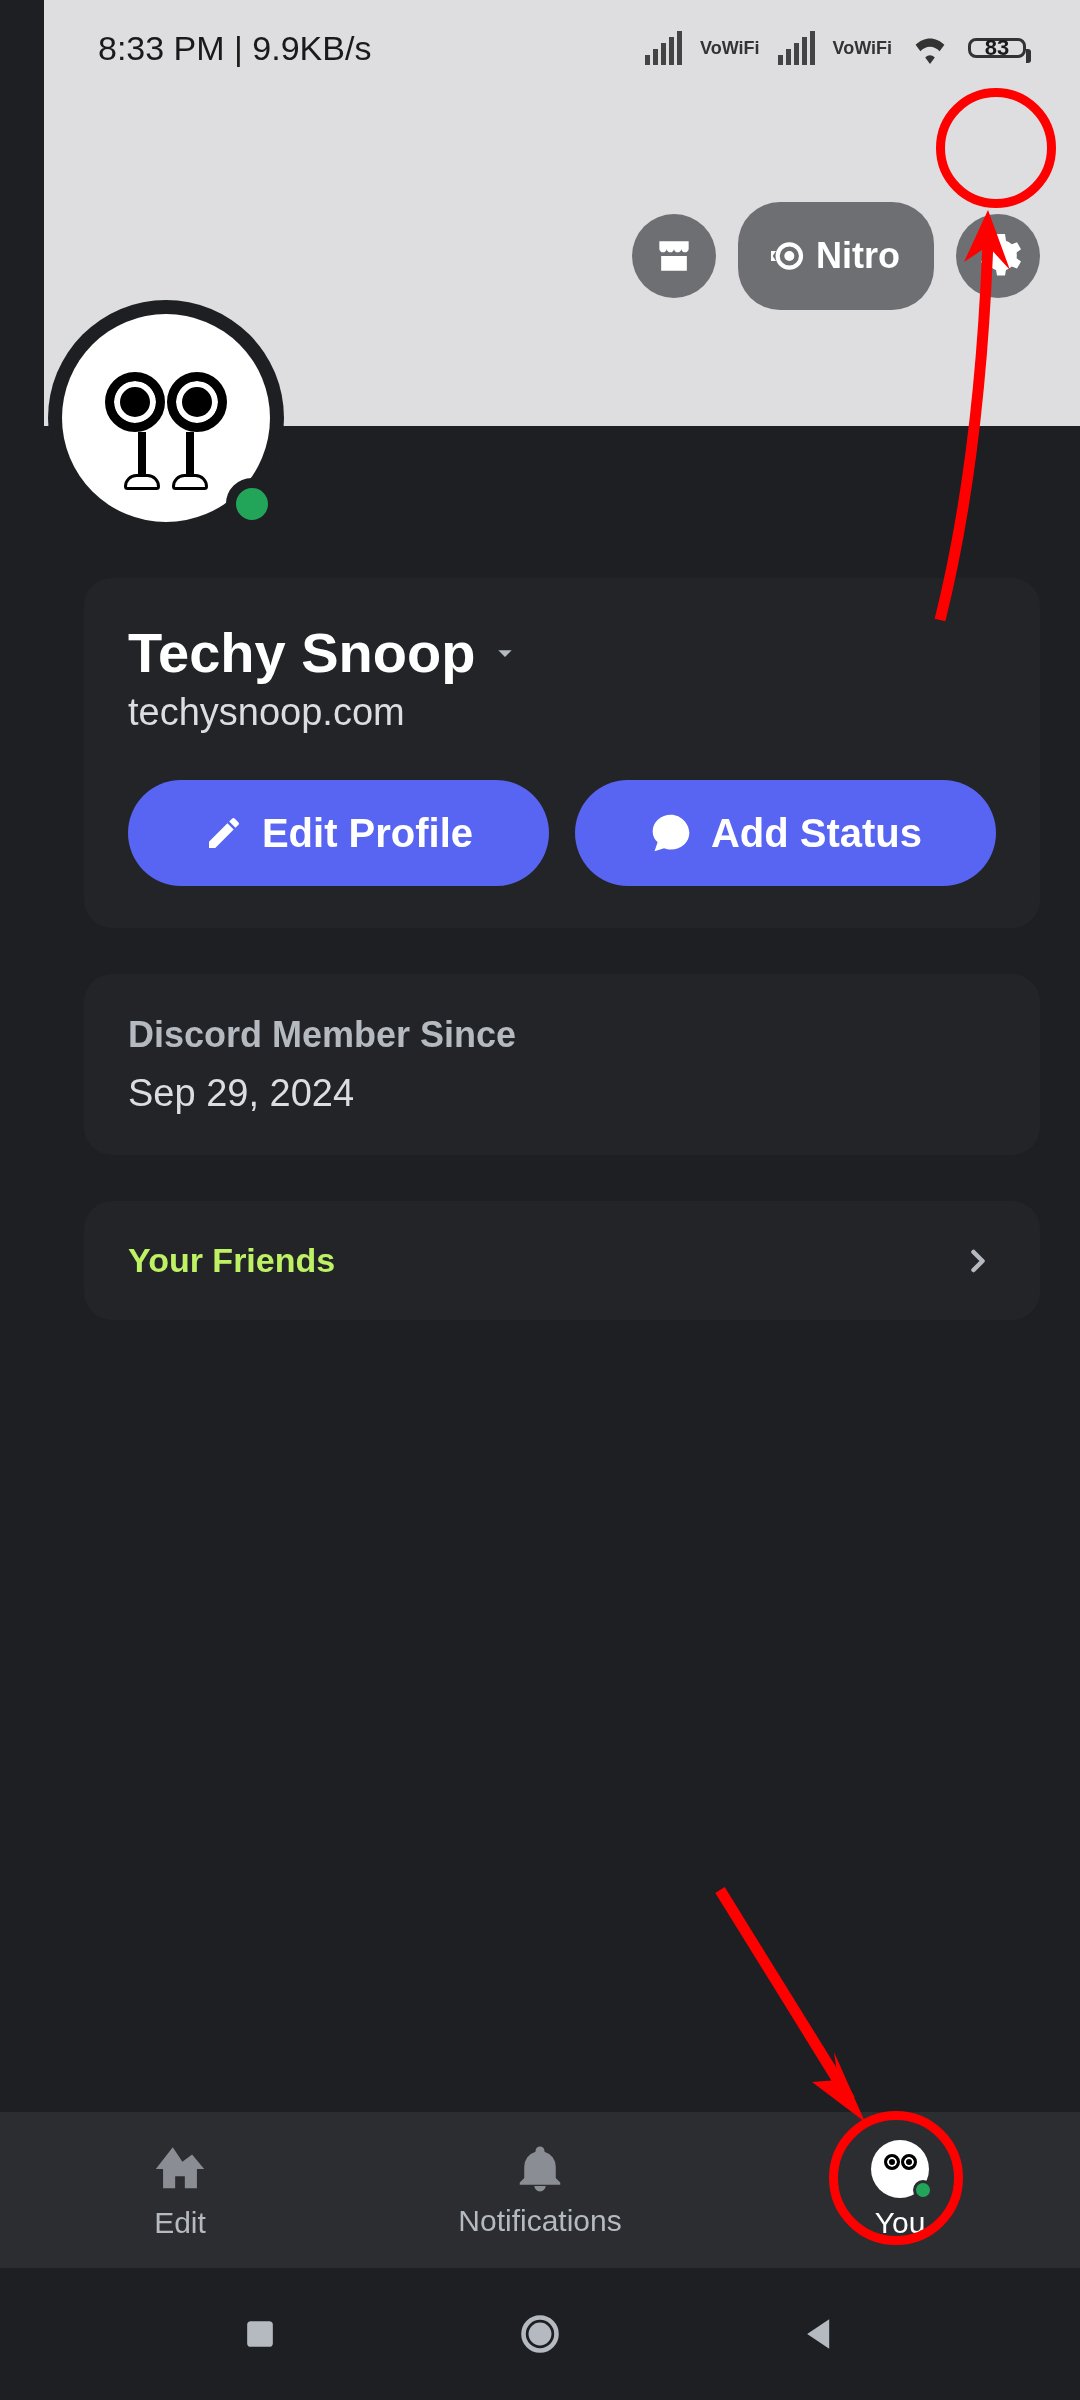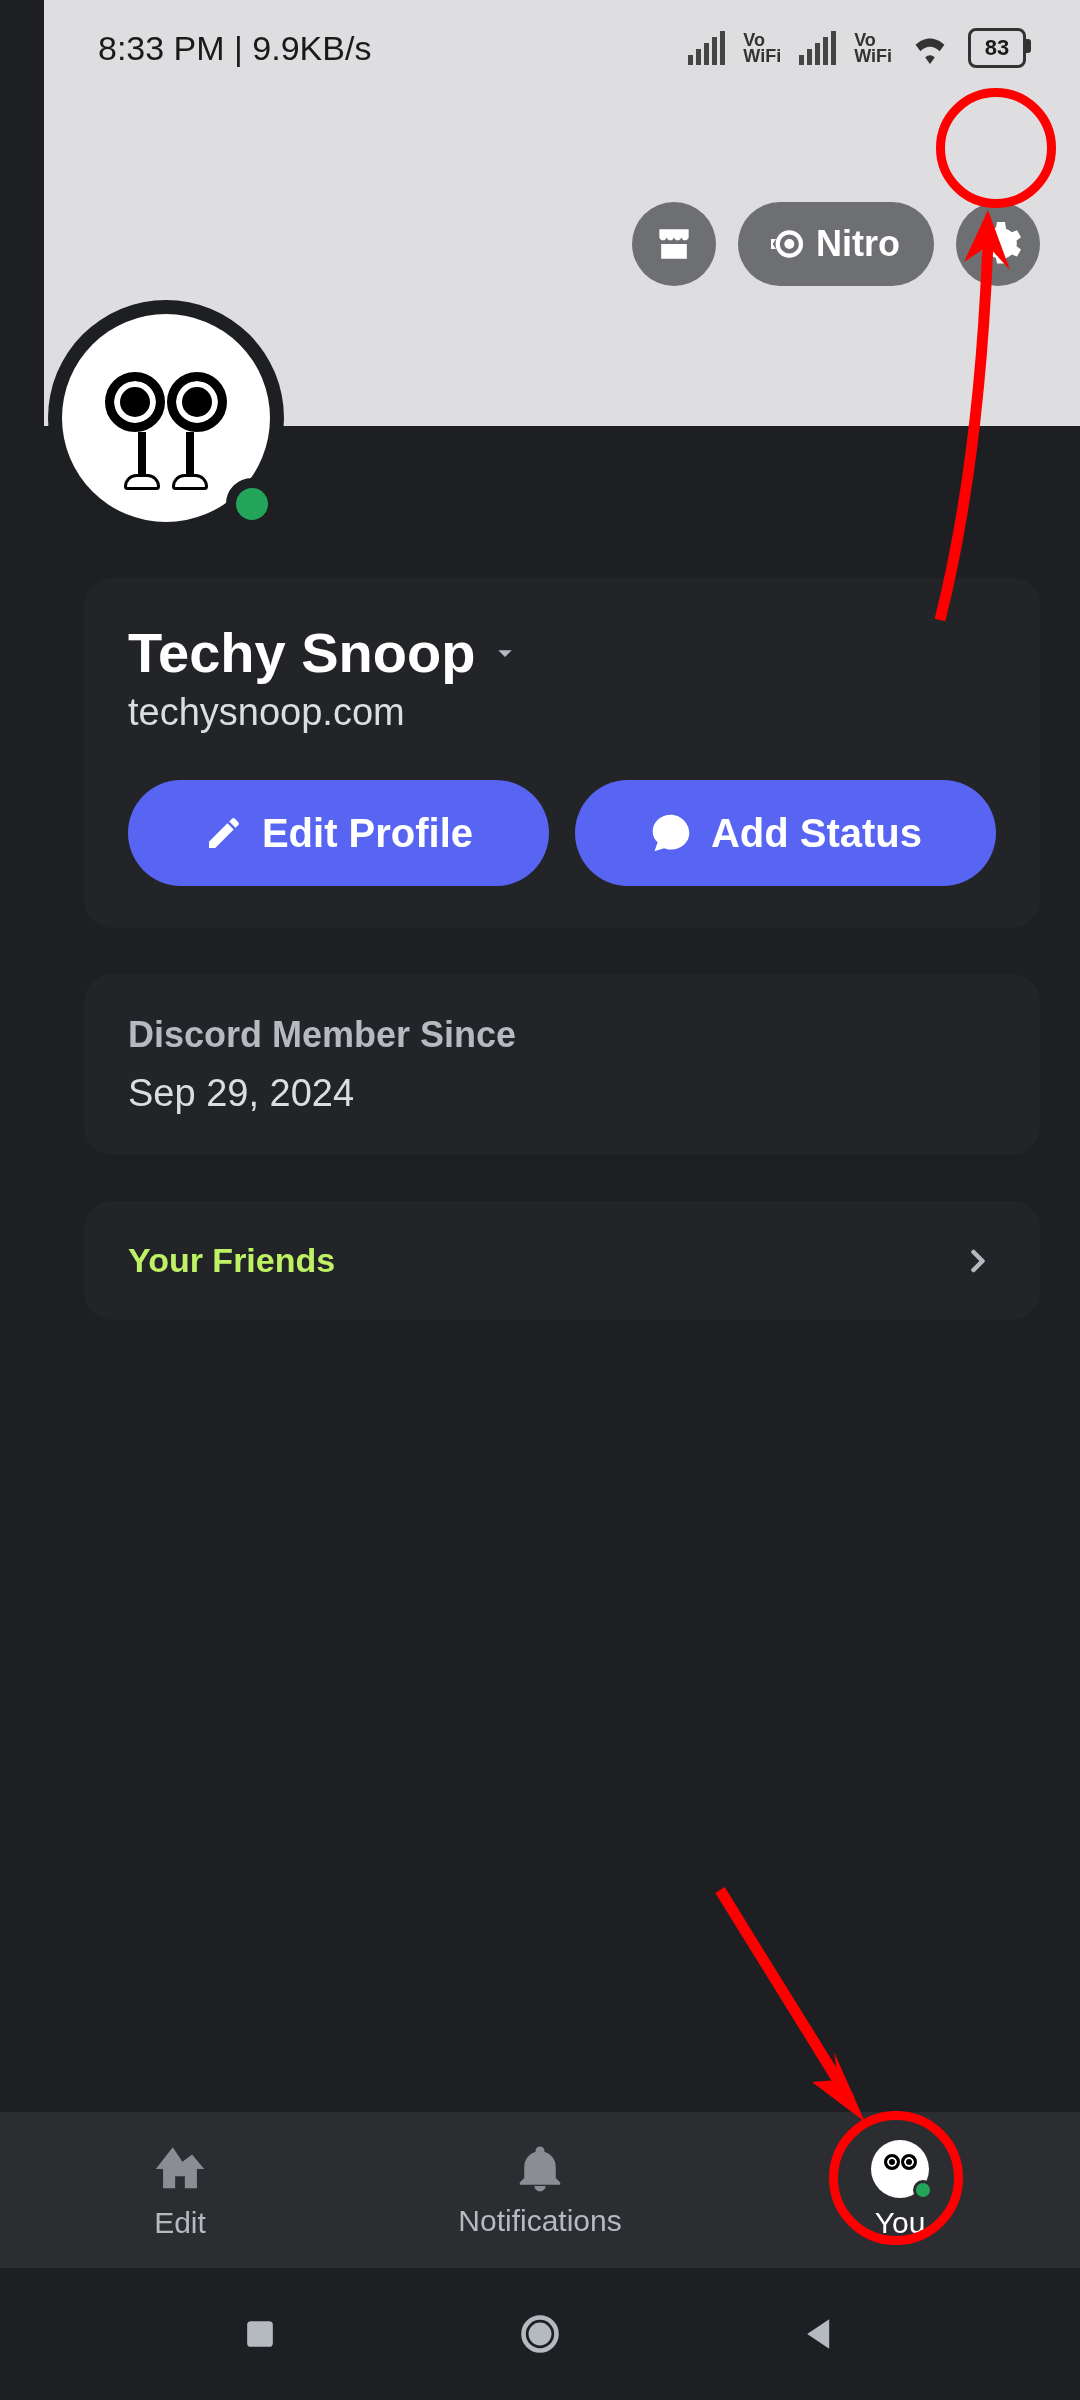--- a/index.html
+++ b/index.html
@@ -5,29 +5,29 @@
   * { margin: 0; padding: 0; box-sizing: border-box; }
   html, body { width: 1080px; height: 2400px; font-family: -apple-system, BlinkMacSystemFont, 'Segoe UI', sans-serif; background: #1e1f22; overflow: hidden; }
   .screen { position: relative; width: 1080px; height: 2400px; background: #1e1f22; padding-left: 44px; }
 
   
   .status-bar { display: flex; justify-content: space-between; align-items: center; height: 96px; padding: 0 54px; background: #dedee0; color: #1a1a1a; font-size: 34px; font-weight: 500; }
   .status-right { display: flex; align-items: center; gap: 18px; }
   .signal-group { display: flex; align-items: flex-end; gap: 3px; }
   .bar { width: 5px; background: #444; }
   .bar1{height:10px}.bar2{height:16px}.bar3{height:22px}.bar4{height:28px}.bar5{height:34px}
-  .vowifi { font-size: 18px; line-height: 0.9; font-weight: 600; color: #333; display:flex; flex-direction:column; }
-  .battery { position: relative; width: 58px; height: 40px; border: 3px solid #333; border-radius: 8px; display:flex; align-items:center; justify-content:center; font-size: 22px; font-weight:600; }
+  .vowifi { font-size: 18px; line-height: 0.9; font-weight: 600; color: #333; display:flex; flex-direction:row; }
+  .battery { position: relative; width: 58px; height: 20px; border: 3px solid #333; border-radius: 8px; display:flex; align-items:center; justify-content:center; font-size: 22px; font-weight:600; }
   .battery::after { content:''; position:absolute; right:-8px; top:8px; width:5px; height:14px; background:#333; border-radius: 0 3px 3px 0; }
 
   
   .header-banner { height: 330px; background: #dedee0; position: relative; }
   .header-actions { position: absolute; top: 106px; right: 40px; display: flex; align-items: center; gap: 22px; }
   .round-btn { width: 84px; height: 84px; border-radius: 50%; background: #6e6f73; display: flex; align-items: center; justify-content: center; }
-  .nitro-btn { height: 84px; padding: 0 34px 0 28px; border-radius: 42px; background: #6e6f73; display: flex; align-items: center; gap: 10px; color: #fff; font-size: 36px; font-weight: 700; }
+  .nitro-btn { height: 108px; padding: 0 34px 0 28px; border-radius: 42px; background: #6e6f73; display: flex; align-items: center; gap: 10px; color: #fff; font-size: 36px; font-weight: 700; }
 
   
   .avatar-wrap { position: absolute; top: 300px; left: 48px; width: 236px; height: 236px; }
   .avatar-ring { width: 236px; height: 236px; border-radius: 50%; background: #1e1f22; padding: 14px; }
   .avatar-img { width: 100%; height: 100%; border-radius: 50%; background: #fff; position: relative; overflow: hidden; }
   .avatar-eyes { position:absolute; top: 58px; left: 50%; transform: translateX(-50%); display:flex; gap: 2px; }
   .avatar-eye { width: 60px; height: 60px; border-radius:50%; border: 9px solid #000; background:#000; box-shadow: inset 0 0 0 6px #fff; }
   .avatar-legs { position:absolute; top: 118px; left:50%; transform:translateX(-50%); display:flex; gap: 40px;}
   .avatar-leg { width: 8px; height: 52px; background:#000; position:relative;}
   .avatar-shoe { position:absolute; bottom:-6px; left:-14px; width:36px; height:16px; border:3px solid #000; border-radius: 14px 14px 4px 4px; background:#fff;}

